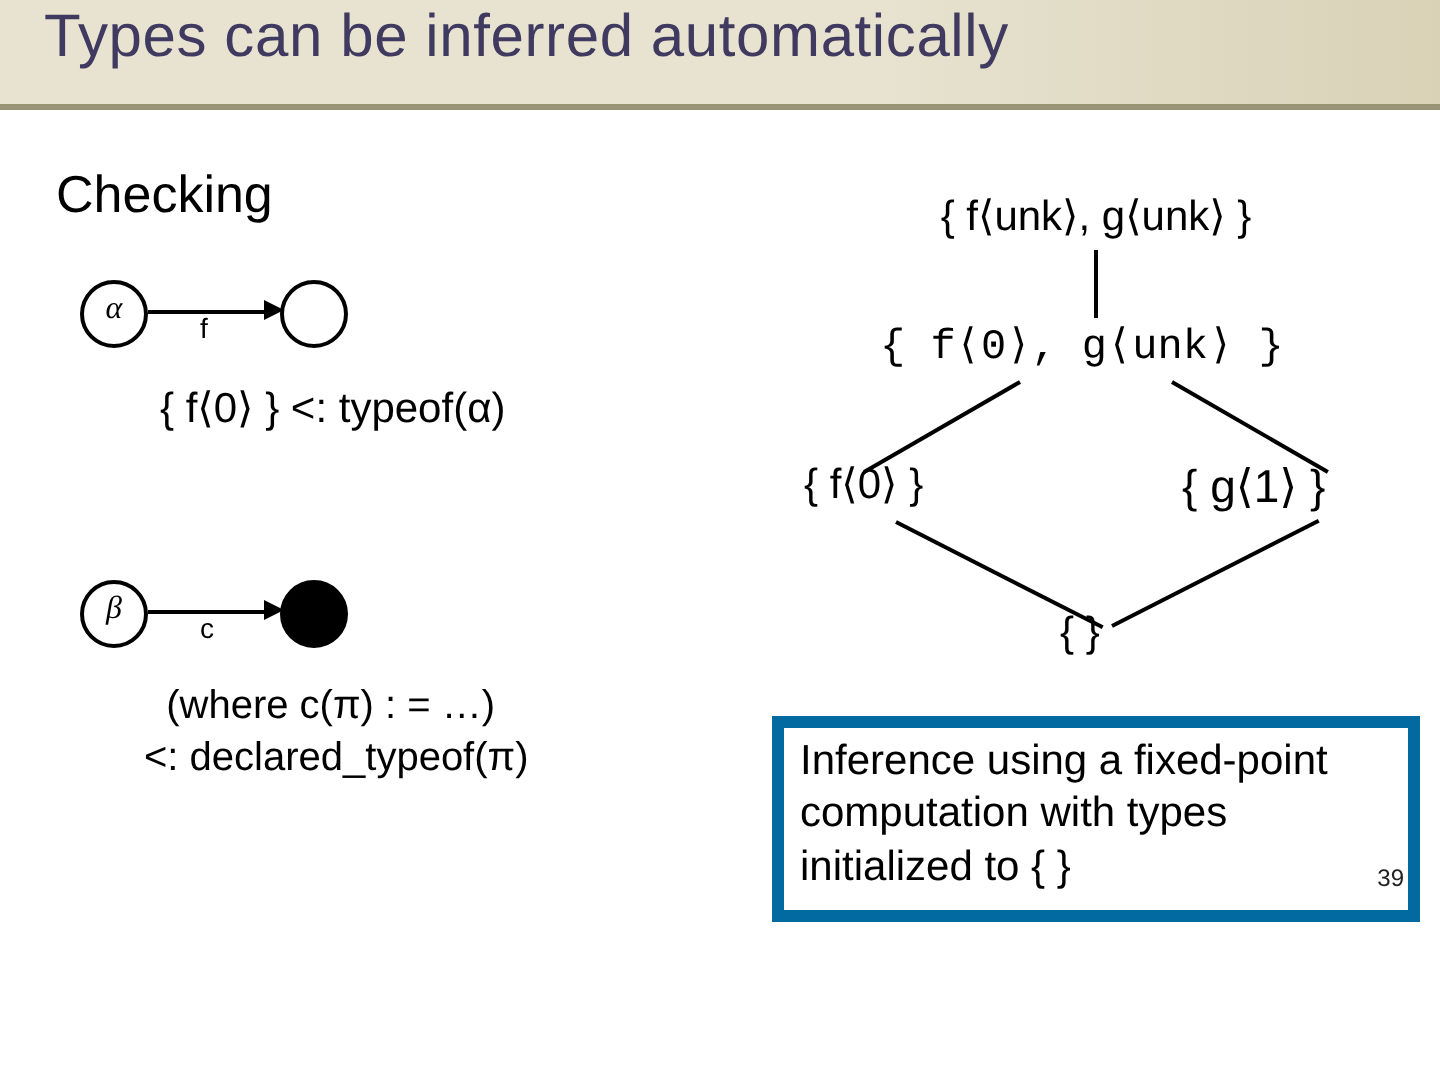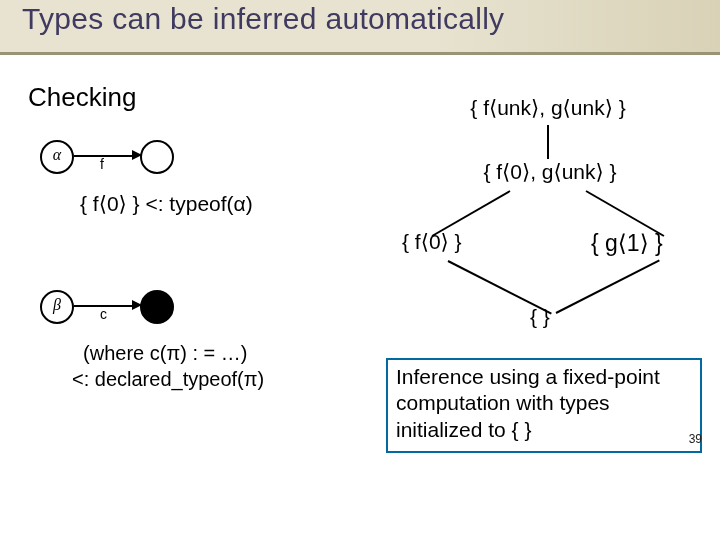--- a/index.html
+++ b/index.html
@@ -122,22 +122,22 @@
     top: 96px;
     font-size: 21px;
     text-align: center;
     width: 240px;
   }
   .r-mid {
     position: absolute;
     left: 440px;
     top: 160px;
     font-size: 21px;
-    text-align: center;
     width: 220px;
+    font-family: Liberation Mono, monospace;
   }
   .r-left {
     position: absolute;
     left: 402px;
     top: 230px;
     font-size: 21px;
   }
   .r-right {
     position: absolute;
     left: 591px;
@@ -164,21 +164,21 @@
     border-top: 5px solid transparent;
     border-bottom: 5px solid transparent;
     border-left: 10px solid #000;
   }
   
   .infer-box {
     position: absolute;
     left: 386px;
     top: 358px;
     width: 296px;
-    border: 2px solid #0369a1;
+    border: 6px solid #0369a1;
     padding: 4px 8px 8px 8px;
     font-size: 21px;
     line-height: 1.25;
   }
   .pagenum {
     position: absolute;
     right: 18px;
     bottom: 14px;
     font-size: 12px;
     color: #222;

